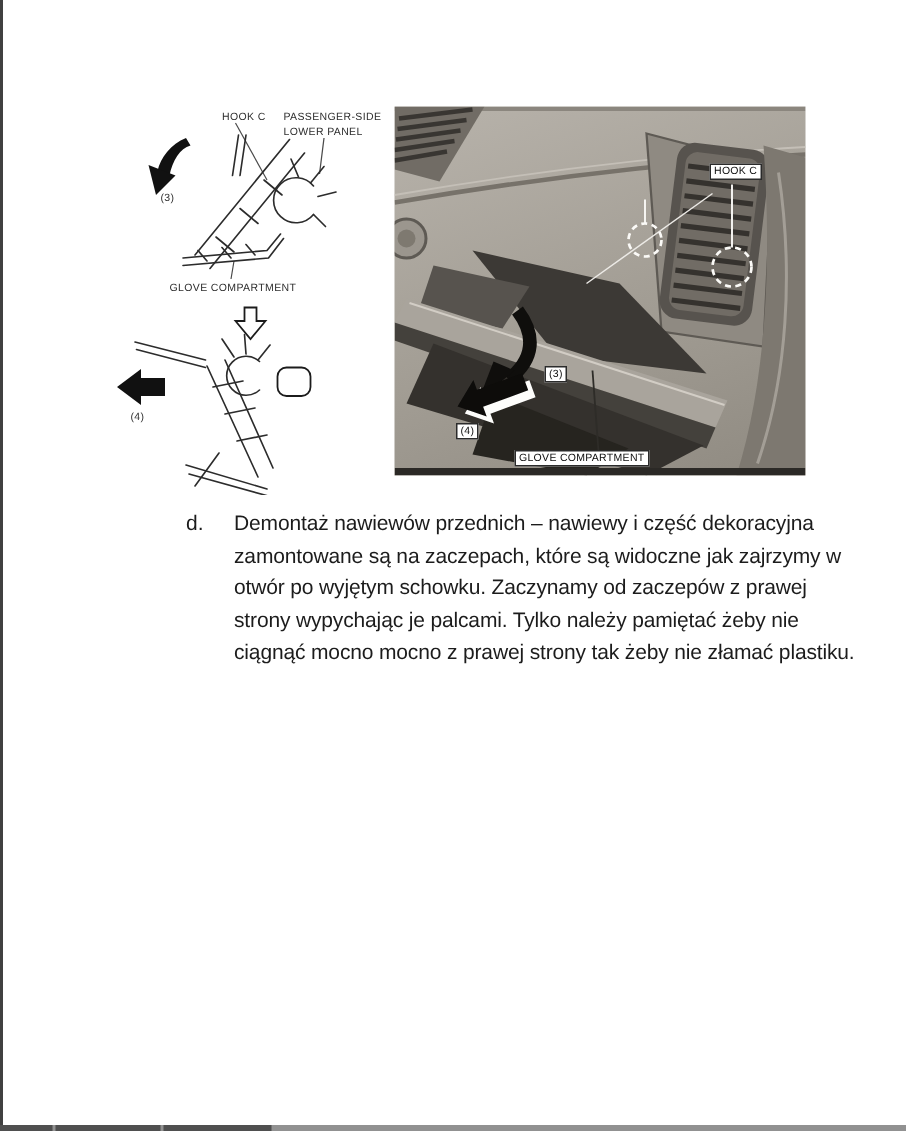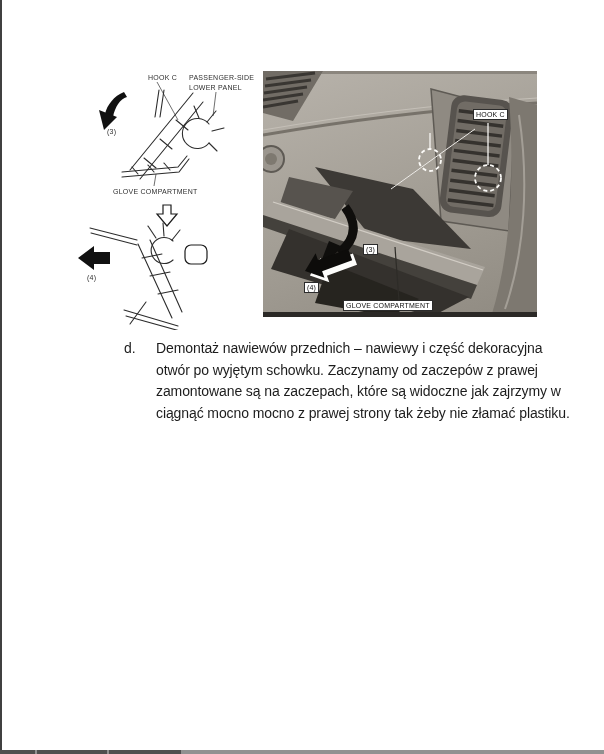--- a/index.html
+++ b/index.html
@@ -195,22 +195,23 @@
     <div class="pl" style="left:210px;top:38px;">HOOK C</div>
     <div class="pl" style="left:100px;top:173px;">(3)</div>
     <div class="pl" style="left:41px;top:211px;">(4)</div>
     <div class="pl" style="left:80px;top:229px;">GLOVE COMPARTMENT</div>
   </div>
 
   <div id="instruction">
     <div id="instr-marker">d.</div>
     <div id="instr-lines">
       <div class="instr-line">Demontaż nawiewów przednich – nawiewy i część dekoracyjna</div>
+      <div class="instr-line">zamontowane są na zaczepach, które są widoczne jak zajrzymy w</div>
       <div class="instr-line">otwór po wyjętym schowku. Zaczynamy od zaczepów z prawej</div>
-      <div class="instr-line">zamontowane są na zaczepach, które są widoczne jak zajrzymy w</div>
+      <div class="instr-line">strony wypychając je palcami. Tylko należy pamiętać żeby nie</div>
       <div class="instr-line">ciągnąć mocno mocno z prawej strony tak żeby nie złamać plastiku.</div>
     </div>
   </div>
 
   <div id="bottom-bar">
     <div class="bar-seg s1"></div>
     <div class="bar-seg s2"></div>
     <div class="bar-seg s3"></div>
   </div>
 

